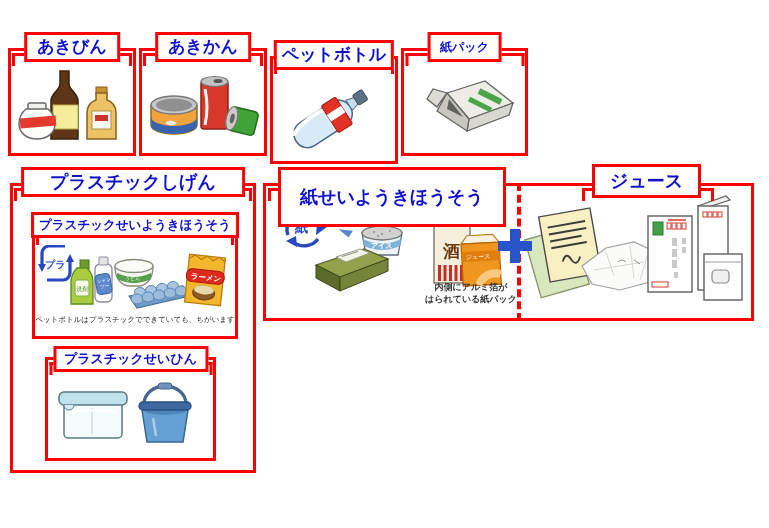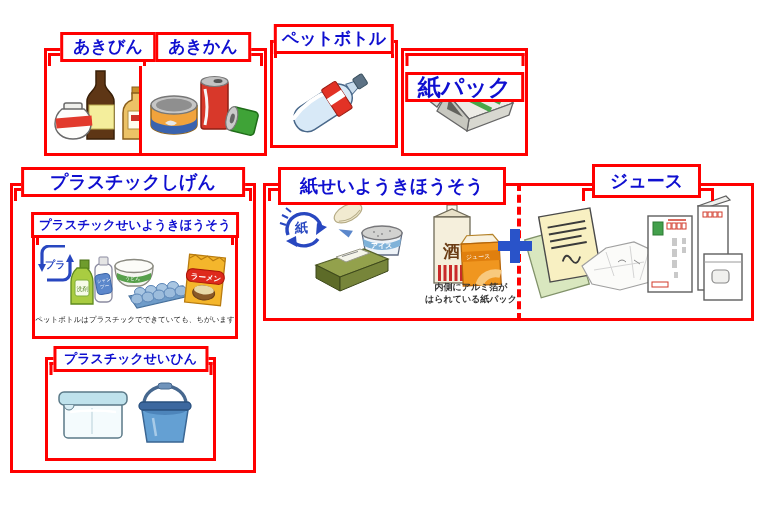--- a/index.html
+++ b/index.html
@@ -19,21 +19,21 @@
   .plus{position:absolute;width:34px;height:34px;z-index:4;}
   .plus .v{position:absolute;left:12px;top:0;width:10px;height:34px;background:#2953c9;}
   .plus .h{position:absolute;top:12px;left:0;width:34px;height:10px;background:#2953c9;}
   .dashline{position:absolute;width:0;border-left:4px dashed #ff0000;z-index:2;}
 </style>
 </head>
 <body>
 
 <div id="page">
 
-  <div class="box" style="left:8px;top:48px;width:122px;height:102px;margin-left:36px;">
+  <div class="box" style="left:8px;top:48px;width:122px;height:102px;">
     <div class="tab center"></div>
     <div class="label center" style="top:-19px;font-size:17px;">あきびん</div>
     <svg width="116" height="78" viewBox="0 0 116 78" style="margin:16px auto 0;">
       <g>
         <path d="M46 4 h9 v13 c0 6 9 9 9 17 v38 h-27 v-38 c0-8 9-11 9-17 z" fill="#5e3615" stroke="#3a2008" stroke-width="1.5"></path>
         <rect x="39" y="38" width="25" height="24" fill="#f4ee9c" stroke="#b9a94e"></rect>
       </g>
       <g>
         <rect x="82" y="20" width="11" height="7" fill="#c9912c" stroke="#8a5f1d"></rect>
         <path d="M82 26 h11 v7 c6 2 9 7 9 13 v26 h-29 v-26 c0-6 3-11 9-13 z" fill="#ecc266" stroke="#8a5f1d" stroke-width="1.5"></path>
@@ -66,38 +66,38 @@
       <g>
         <path d="M6 38 v20 a23 9 0 0 0 46 0 v-20" fill="#f1a33c" stroke="#9a6a1a" stroke-width="1.5"></path>
         <path d="M6 50 v8 a23 9 0 0 0 46 0 v-8 a23 9 0 0 1 -46 0 z" fill="#3a63ae"></path>
         <path d="M20 56 q5 -5 12 0 q-5 5 -12 0 z" fill="#e8e8e8"></path>
         <ellipse cx="29" cy="38" rx="23" ry="9" fill="#c6c6c6" stroke="#777" stroke-width="1.5"></ellipse>
         <ellipse cx="29" cy="38" rx="18" ry="6.5" fill="#8f8f8f"></ellipse>
       </g>
     </svg>
   </div>
 
-  <div class="box" style="left:270px;top:40px;width:122px;height:102px;">
+  <div class="box" style="left:270px;top:56px;width:122px;height:102px;">
     <div class="tab center"></div>
     <div class="label center" style="top:-19px;font-size:17px;padding:0 5px;">ペットボトル</div>
     <svg width="116" height="78" viewBox="0 0 116 78" style="margin:16px auto 0;">
       <g transform="rotate(-33 58 40)">
         <rect x="12" y="28" width="64" height="27" rx="13" fill="#d8e9f7" stroke="#49688a" stroke-width="1.5"></rect>
         <path d="M14 34 q22 -8 44 -3" stroke="#ffffff" stroke-width="4" fill="none" stroke-linecap="round"></path>
         <rect x="52" y="25.5" width="17" height="32" rx="2" fill="#e23226" stroke="#9c1b12"></rect>
         <rect x="52" y="36" width="17" height="8" fill="#fff"></rect>
         <path d="M76 34 l9 2.5 v7 l-9 2.5 z" fill="#c9dcec" stroke="#49688a"></path>
         <rect x="84" y="33.5" width="11" height="12" rx="2" fill="#5d7285" stroke="#39505e"></rect>
       </g>
     </svg>
   </div>
 
   <div class="box" style="left:401px;top:48px;width:121px;height:102px;">
     <div class="tab center"></div>
-    <div class="label center" style="top:-19px;font-size:23px;margin-top:40px;">紙パック</div>
+    <div class="label center" style="top:-19px;font-size:12px;">紙パック</div>
     <svg width="116" height="78" viewBox="0 0 116 78" style="margin:16px auto 0;">
       <g>
         <path d="M40 26 L26 22 L20 32 L30 40 Z" fill="#dcdcd4" stroke="#666" stroke-width="1.3"></path>
         <path d="M40 26 L78 14 L106 36 L62 52 Z" fill="#edece6" stroke="#666" stroke-width="1.3"></path>
         <path d="M62 52 L106 36 L102 48 L60 64 Z" fill="#d8d8d0" stroke="#666" stroke-width="1.3"></path>
         <path d="M40 26 L62 52 L60 64 L30 44 Z" fill="#c8c8c0" stroke="#666" stroke-width="1.3"></path>
         <path d="M42 32 L56 50 L40 42 Z" fill="#62625c"></path>
         <path d="M72 24 l22 11" stroke="#4aa54a" stroke-width="6"></path>
         <path d="M62 32 l22 11" stroke="#4aa54a" stroke-width="5"></path>
       </g>
@@ -183,21 +183,21 @@
           <path d="M101 42 l3 18" stroke="#a8cbe8" stroke-width="2.5"></path>
           <rect x="87" y="26" width="52" height="8" rx="4" fill="#3c689f" stroke="#28507f" stroke-width="1.3"></rect>
         </g>
       </svg>
     </div>
   </div>
 
   <div class="box" style="left:263px;top:183px;width:485px;height:132px;">
 
     <div class="tab" style="left:2px;width:228px;"></div>
-    <div class="label" style="left:12px;top:-19px;font-size:18px;padding:4px 19px;">紙せいようきほうそう</div>
+    <div class="label" style="left:12px;top:-19px;font-size:18px;padding:15px 19px;">紙せいようきほうそう</div>
 
     <div class="tab" style="left:316px;width:126px;"></div>
     <div class="label" style="left:326px;top:-22px;font-size:18px;padding:0 15px;line-height:28px;">ジュース</div>
 
     <div class="dashline" style="left:251px;top:-3px;bottom:-3px;"></div>
     <div class="plus" style="left:232px;top:43px;">
       <div class="v"></div>
       <div class="h"></div>
     </div>
 

